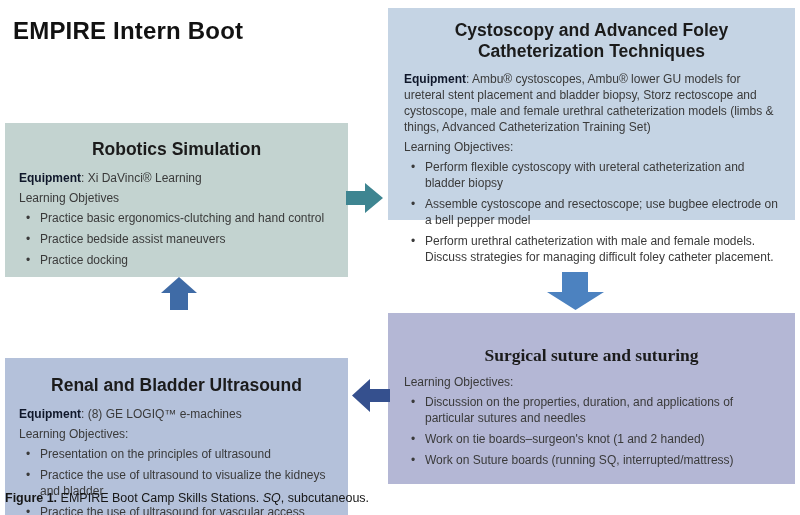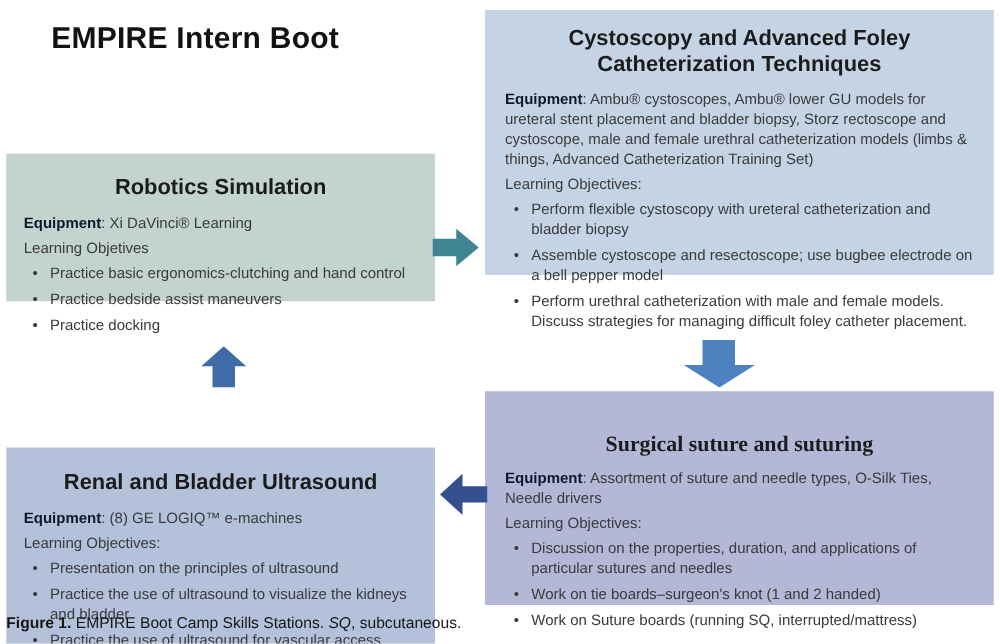--- a/index.html
+++ b/index.html
@@ -14,21 +14,20 @@
   }
   .main-title {
     position: absolute;
     left: 13px;
     top: 16px;
     font-size: 24px;
     font-weight: bold;
     color: #121212;
     line-height: 30px;
     letter-spacing: 0.2px;
-    margin-left: 28px;
   }
   .station {
     position: absolute;
   }
   .station-title {
     text-align: center;
     font-weight: bold;
     font-size: 17.5px;
     color: #1b1b1b;
     line-height: 1.22;
@@ -36,21 +35,21 @@
   }
   .body-text { font-size: 12px; color: #3a3a3a; line-height: 16px; }
   .equip { margin-bottom: 4px; }
   .equip .equip-label { font-weight: bold; color: #0f172a; }
   .obj-label { margin-bottom: 4px; }
   .bullet-row { display: flex; margin: 0 0 5px 0; }
   .bullet-marker { flex: 0 0 21px; padding-left: 7px; color: #3a3a3a; }
   .bullet-text { flex: 1 1 auto; }
 
   
-  .station-robotics   { left: 5px;   top: 123px; width: 343px; height: 118px; padding: 11px 14px 0 14px; }
+  .station-robotics   { left: 5px;   top: 123px; width: 343px; height: 154px; padding: 11px 14px 0 14px; }
   .station-robotics .station-title { margin-top: 5px; margin-bottom: 10px; }
   .station-cystoscopy { left: 388px; top: 8px;   width: 407px; height: 212px; padding: 12px 16px 0 16px; }
   .station-cystoscopy .station-title { max-width: 310px; margin-bottom: 8px; }
   .station-renal      { left: 5px;   top: 310px; width: 343px; height: 174px; padding: 13px 14px 0 14px; }
   .station-renal .station-title { margin-top: 4px; margin-bottom: 10px; }
   .station-surgical   { left: 388px; top: 313px; width: 407px; height: 171px; padding: 12px 16px 0 16px; }
   .station-surgical .station-title { margin-top: 20px; margin-bottom: 8px; font-family: Liberation Serif, serif; }
 
   .arrow { position: absolute; line-height: 0; }
   .arrow-right { left: 346px; top: 183px; }
@@ -132,23 +131,20 @@
       <span class="bullet-text">Practice the use of ultrasound to visualize the kidneys and bladder</span>
     </div>
     <div class="body-text bullet-row">
       <span class="bullet-marker">•</span>
       <span class="bullet-text">Practice the use of ultrasound for vascular access</span>
     </div>
   </div>
 
   <div class="station station-surgical" style="background-color: rgb(180, 183, 213);">
     <div class="station-title">Surgical suture and suturing</div>
-    <div class="body-text equip">
-      <span class="equip-label">Equipment</span><span>: Assortment of suture and needle types, O-Silk Ties, Needle drivers</span>
-    </div>
     <div class="body-text obj-label">Learning Objectives:</div>
     <div class="body-text bullet-row">
       <span class="bullet-marker">•</span>
       <span class="bullet-text">Discussion on the properties, duration, and applications of particular sutures and needles</span>
     </div>
     <div class="body-text bullet-row">
       <span class="bullet-marker">•</span>
       <span class="bullet-text">Work on tie boards–surgeon's knot (1 and 2 handed)</span>
     </div>
     <div class="body-text bullet-row">

